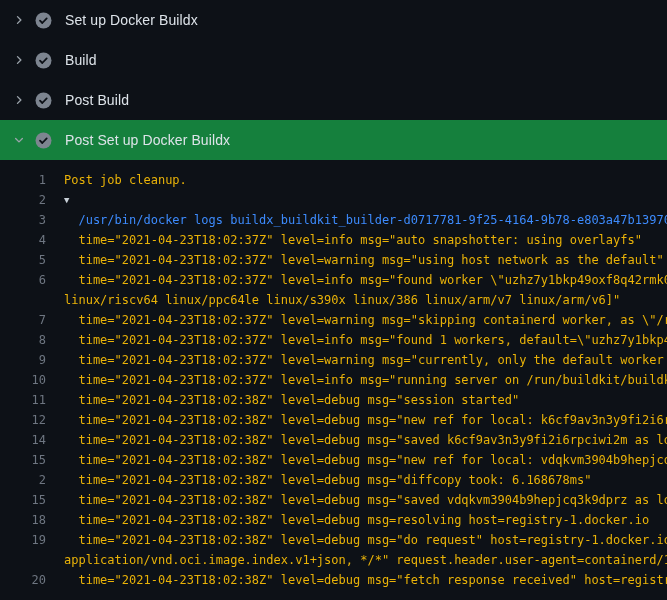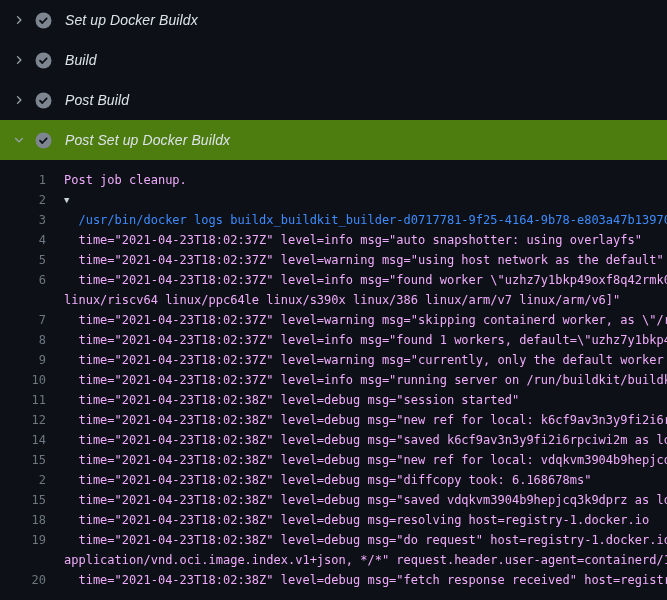--- a/index.html
+++ b/index.html
@@ -7,44 +7,44 @@
     width:667px;height:600px;overflow:hidden;
     background:#0d1117;
     font-family:"Liberation Sans", sans-serif;
   }
   .app{width:667px;height:600px;overflow:hidden;position:relative;}
 
   
   .step-header{
     height:40px;display:flex;align-items:center;cursor:pointer;
   }
-  .step-header.expanded{background:#4d7c0f;}
+  .step-header.expanded{background:#15803d;}
   .chev{
     width:16px;height:16px;margin-left:11px;flex:none;
     display:flex;align-items:center;justify-content:center;color:#9ba3ab;
   }
   .chev svg{display:block;}
   .status-ic{width:17px;height:17px;margin-left:8px;flex:none;}
   .status-ic svg{display:block;}
   .step-label{
-    margin-left:13px;color:#dde3e9;font-size:14px;letter-spacing:.1px;font-style:italic;
+    margin-left:13px;color:#dde3e9;font-size:14px;letter-spacing:.1px;
   }
 
   
   .log{
     padding-top:10px;
     font-family:"DejaVu Sans Mono","Liberation Mono",monospace;
     font-size:12px;
   }
   .row{display:flex;height:20px;line-height:20px;white-space:pre;overflow:hidden;}
   .num{
     width:46px;flex:none;text-align:right;color:#6e7681;
     text-decoration:none;cursor:pointer;user-select:none;
   }
-  .txt{margin-left:18px;color:#f0abfc;white-space:pre;flex:none;}
+  .txt{margin-left:18px;color:#eab308;white-space:pre;flex:none;}
   .row.cmd .txt{color:#3d8bfd;}
   .tri{
     margin-left:18px;margin-right:5px;flex:none;
     color:#c9d1d9;font-size:9px;cursor:pointer;
   }
   .row.group .txt{margin-left:0;}
 </style>
 </head>
 <body>
 

